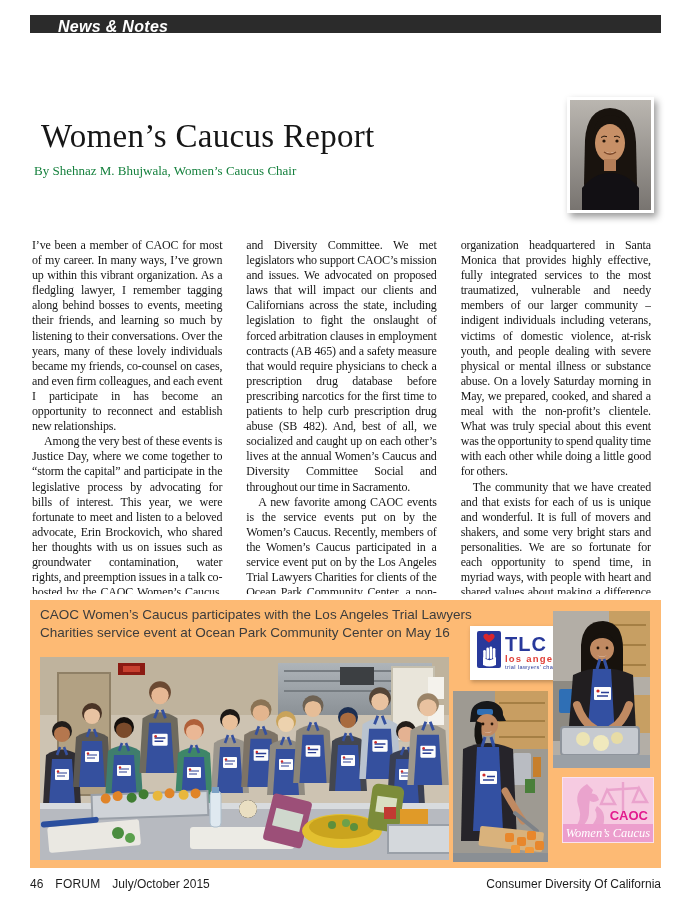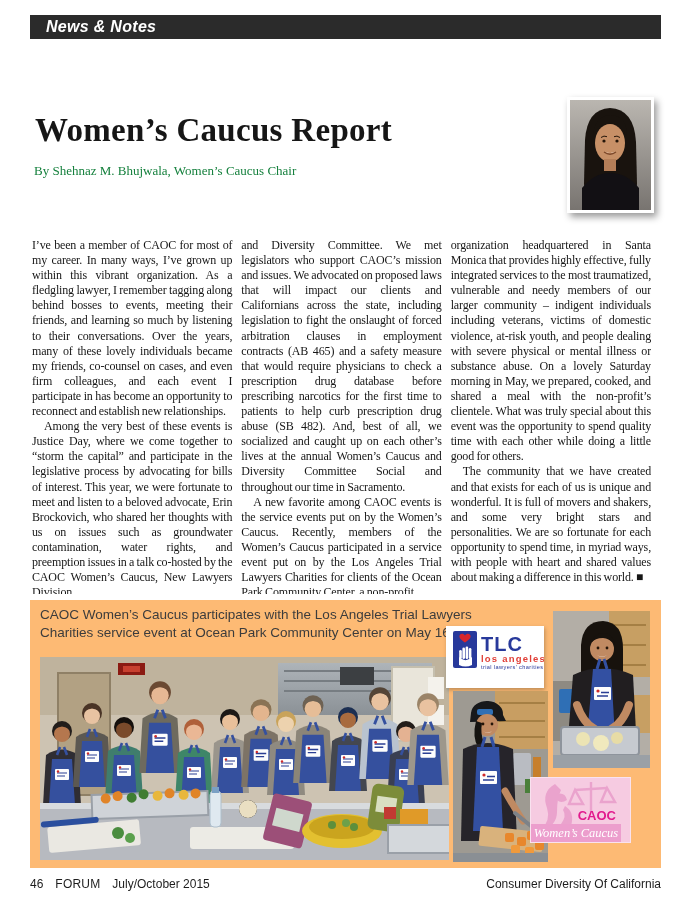--- a/index.html
+++ b/index.html
@@ -2,42 +2,42 @@
 <html><head>
 <meta charset="utf-8">
 <style>
   html,body{margin:0;padding:0;}
   body{
     width:690px;height:909px;position:relative;background:#ffffff;
     font-family:"Liberation Serif",serif;color:#1b1b1b;overflow:hidden;
   }
   
   .news-bar{
-    position:absolute;left:30px;top:15px;width:631px;height:24px;
+    position:absolute;left:30px;top:15px;width:631px;height:18px;
     background:#2b2b2b;color:#fff;
     font-family:"Liberation Sans",sans-serif;font-weight:bold;font-style:italic;
-    font-size:16px;line-height:24px;padding-left:16px;box-sizing:border-box;
+    font-size:16px;line-height:24px;padding-left:28px;box-sizing:border-box;
     letter-spacing:.3px;
   }
   .page-title{
     position:absolute;left:33px;top:110px;
     font-size:33px;font-weight:400;color:#161616;letter-spacing:.3px;
   }
   .byline{position:absolute;left:34px;top:163px;font-size:13px;color:#15803d;}
   .headshot{
     position:absolute;left:567px;top:97px;width:81px;height:110px;
     border:3px solid #fff;box-shadow:3px 4px 7px rgba(0,0,0,.40);
     background:#8e8a84;
   }
   .headshot svg{display:block;}
 
   
   .columns{
     position:absolute;left:32px;top:238px;width:619px;height:356px;
-    display:flex;gap:9px;overflow:hidden;
+    display:flex;gap:24px;overflow:hidden;
   }
   .col{flex:1 1 0;text-align:justify;font-size:12px;line-height:15.1px;
     letter-spacing:-0.15px;word-spacing:-0.5px;color:#161616;}
   .col p{margin:0;}
   .col p.indent{text-indent:12px;}
 
   
   .feature{
     position:absolute;left:30px;top:600px;width:631px;height:268px;
     background:#fdba74;
@@ -47,43 +47,43 @@
     font-family:"Liberation Sans",sans-serif;font-size:13.5px;line-height:18px;
     color:#3c3c3c;
   }
   .photo{position:absolute;overflow:hidden;}
   .photo svg{display:block;}
   .group-photo{left:10px;top:57px;width:409px;height:203px;}
   .chop-photo{left:423px;top:91px;width:95px;height:171px;}
   .prep-photo{left:523px;top:11px;width:97px;height:157px;}
 
   .tlc-logo{
-    position:absolute;left:416px;top:26px;width:98px;height:62px;
+    position:absolute;left:440px;top:26px;width:98px;height:54px;
     background:#fff;box-shadow:1px 2px 4px rgba(0,0,0,.25);
   }
   .caoc-logo{
-    position:absolute;left:500px;top:177px;width:101px;height:66px;
+    position:absolute;left:532px;top:177px;width:92px;height:66px;
     background:#f6cbe1;border:1px solid #f9e2ef;box-sizing:border-box;
   }
 
   
   .footer{
     position:absolute;left:30px;top:877px;width:631px;
     font-family:"Liberation Sans",sans-serif;font-size:12px;color:#1d1d1d;
     display:flex;justify-content:space-between;
   }
   .footer-left span{margin-right:12px;text-align:right;}
   .footer-left .mag{font-weight:normal;letter-spacing:.2px;}
 </style>
 </head>
 <body>
 
 <div class="news-bar">News &amp; Notes</div>
 
-<h1 class="page-title" style="margin:2px;font-weight:bold;">Women’s Caucus Report</h1>
+<h1 class="page-title" style="margin:8px;">Women’s Caucus Report</h1>
 
 <div class="byline">By Shehnaz M. Bhujwala, Women’s Caucus Chair</div>
 
 <div class="headshot">
   <svg width="81" height="110" viewBox="0 0 81 110">
     <defs>
       <linearGradient id="hsbg" x1="0" y1="0" x2="0" y2="1">
         <stop offset="0" stop-color="#bab6b0"></stop>
           <stop offset="1" stop-color="#787470"></stop>
       </linearGradient>

